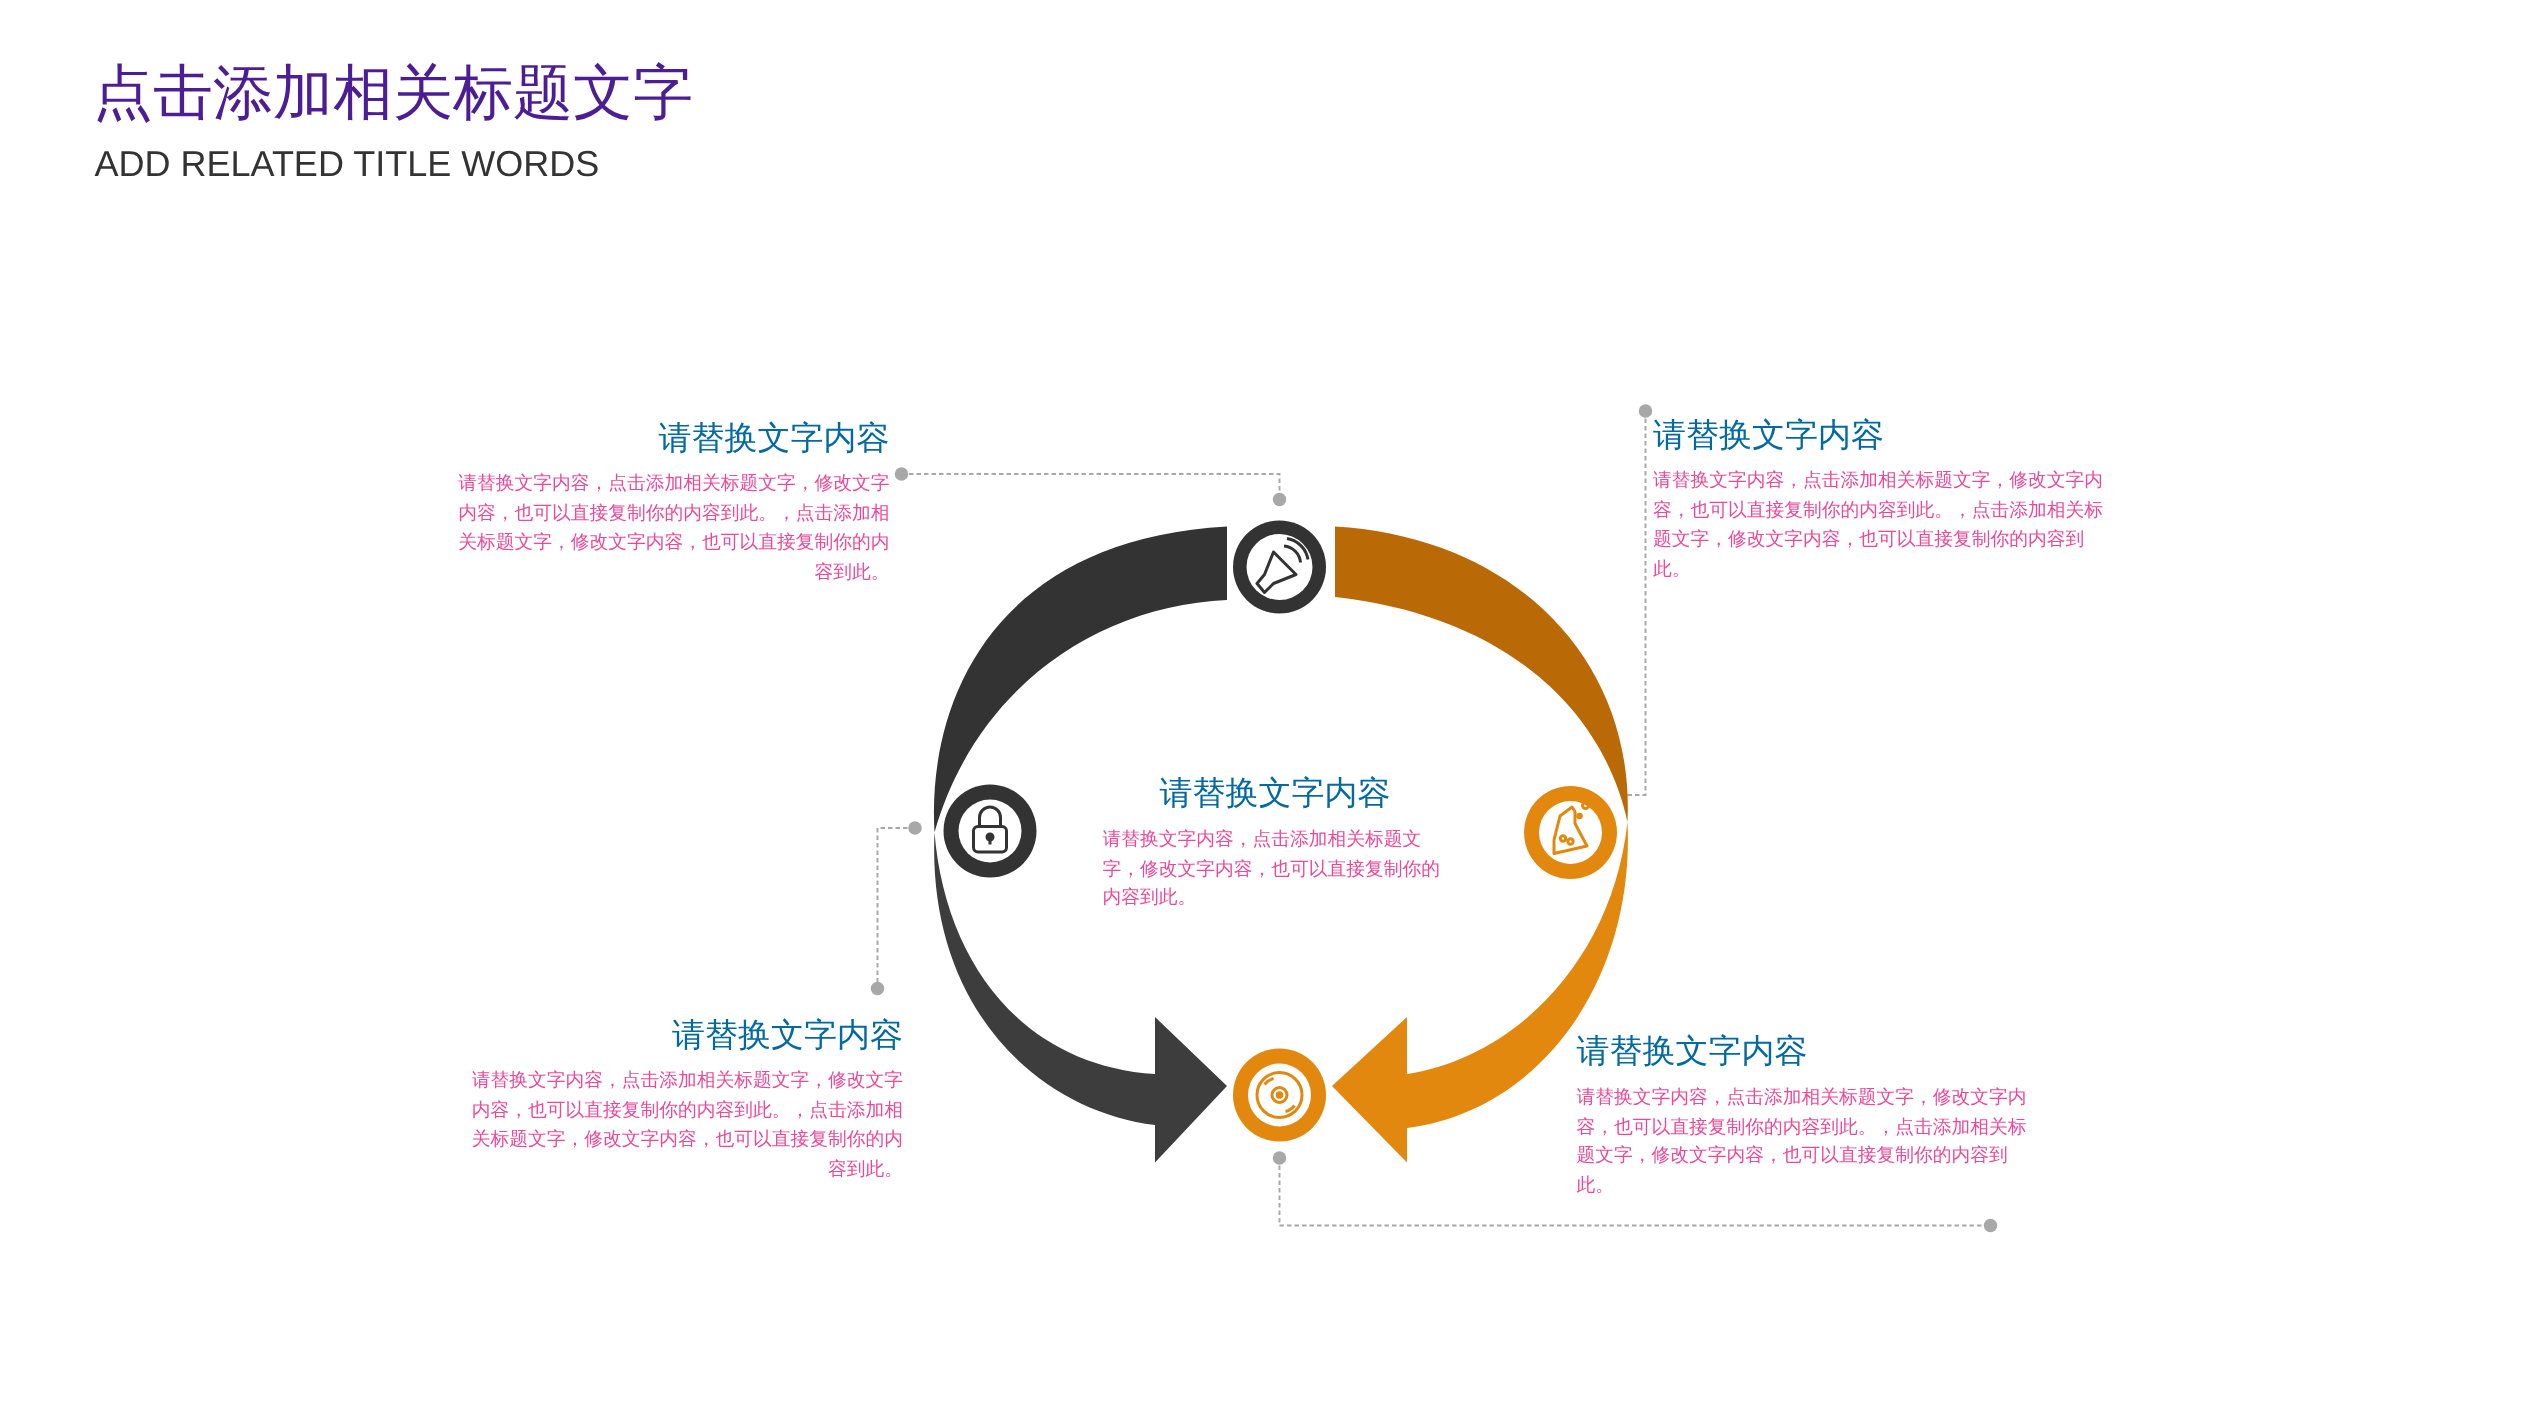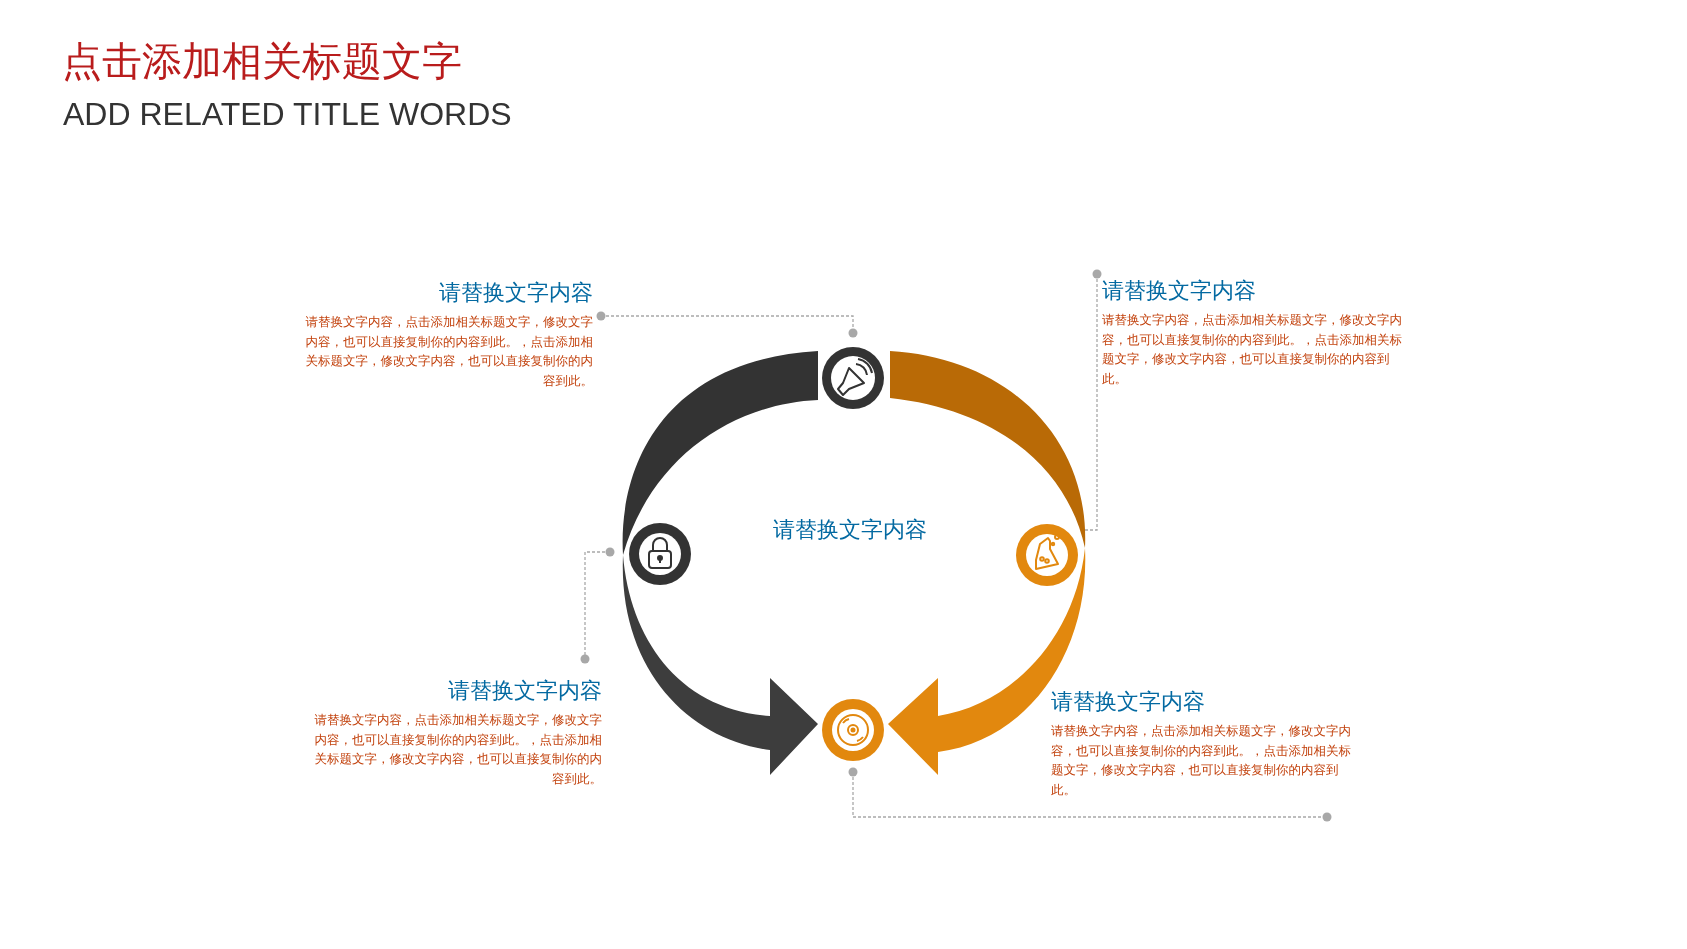--- a/index.html
+++ b/index.html
@@ -1,25 +1,25 @@
 <!DOCTYPE html>
 <html><head>
 <meta charset="utf-8">
 <style>
   html, body { margin: 0; padding: 0; background: #ffffff; }
   body { width: 1687px; height: 949px; position: relative; overflow: hidden;
          font-family: "DejaVu Sans", "Liberation Sans", sans-serif; }
-  .title-cn { position: absolute; left: 62px; top: 42px; font-size: 40px; color: #b91c1c;
-              letter-spacing: 0px; line-height: 1; white-space: nowrap; font-family: Liberation Serif, serif; }
+  .title-cn { position: absolute; left: 62px; top: 42px; font-size: 40px; color: #4c1d95;
+              letter-spacing: 0px; line-height: 1; white-space: nowrap; }
   .title-en { position: absolute; left: 63px; top: 98px; font-family: "Liberation Sans", sans-serif;
-              font-size: 32px; color: #333333; line-height: 1; white-space: nowrap; }
+              font-size: 24px; color: #333333; line-height: 1; white-space: nowrap; }
   svg.diagram { position: absolute; left: 0; top: 0; }
   .block { position: absolute; color: #8c8c8c; }
   .block .head { font-size: 22px; color: #0369a1; line-height: 1.2; white-space: nowrap; }
-  .block .body { font-size: 12.5px; color: #c2410c; line-height: 19.5px; margin-top: 6px; }
+  .block .body { font-size: 12.5px; color: #ec4899; line-height: 19.5px; margin-top: 6px; }
   .right-align { text-align: right; }
   .center-align { text-align: left; }
 </style>
 </head>
 <body>
 
 <div class="title-cn">点击添加相关标题文字</div>
 <div class="title-en">ADD RELATED TITLE WORDS</div>
 
 <svg class="diagram" width="1687" height="949" viewBox="0 0 1687 949">
@@ -99,20 +99,21 @@
   <div class="body">请替换文字内容，点击添加相关标题文字，修改文字内容，也可以直接复制你的内容到此。，点击添加相关标题文字，修改文字内容，也可以直接复制你的内容到此。</div>
 </div>
 
 <div class="block" style="left:1102px; top:278px; width:300px;">
   <div class="head">请替换文字内容</div>
   <div class="body">请替换文字内容，点击添加相关标题文字，修改文字内容，也可以直接复制你的内容到此。，点击添加相关标题文字，修改文字内容，也可以直接复制你的内容到此。</div>
 </div>
 
 <div class="block center-align" style="left:735px; top:517px; width:230px;">
   <div class="head" style="text-align:center;">请替换文字内容</div>
+  <div class="body">请替换文字内容，点击添加相关标题文字，修改文字内容，也可以直接复制你的内容到此。</div>
 </div>
 
 <div class="block right-align" style="left:310px; top:678px; width:292px;">
   <div class="head">请替换文字内容</div>
   <div class="body">请替换文字内容，点击添加相关标题文字，修改文字内容，也可以直接复制你的内容到此。，点击添加相关标题文字，修改文字内容，也可以直接复制你的内容到此。</div>
 </div>
 
 <div class="block" style="left:1051px; top:689px; width:302px;">
   <div class="head">请替换文字内容</div>
   <div class="body">请替换文字内容，点击添加相关标题文字，修改文字内容，也可以直接复制你的内容到此。，点击添加相关标题文字，修改文字内容，也可以直接复制你的内容到此。</div>

